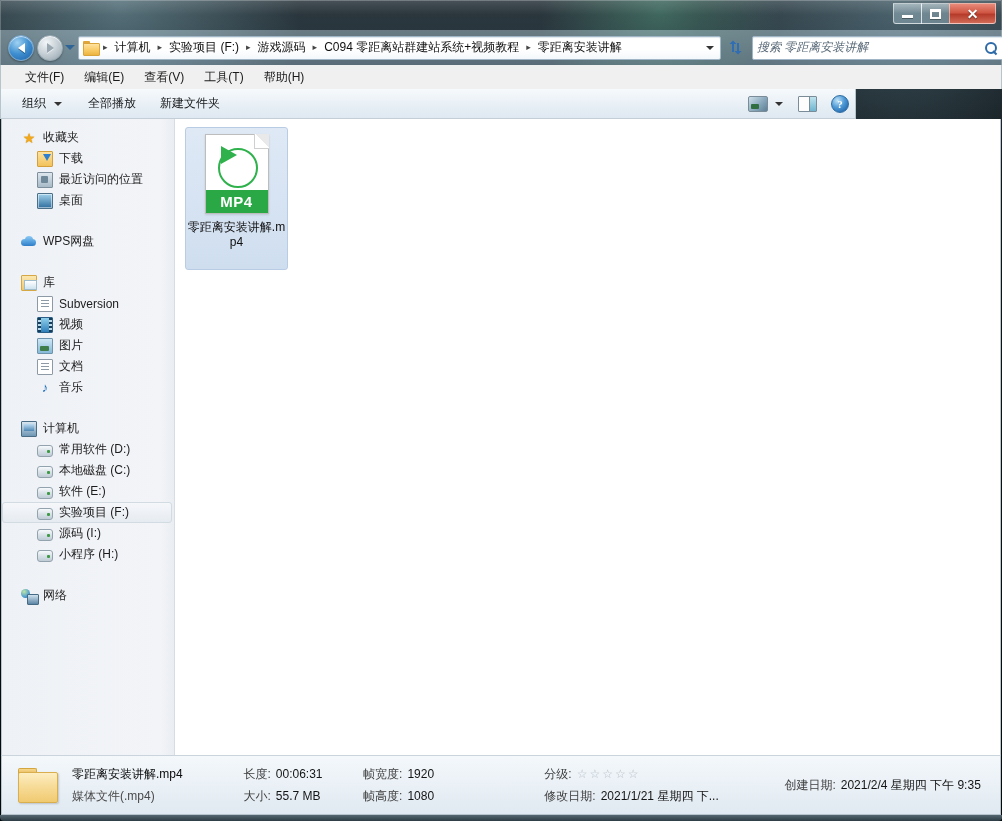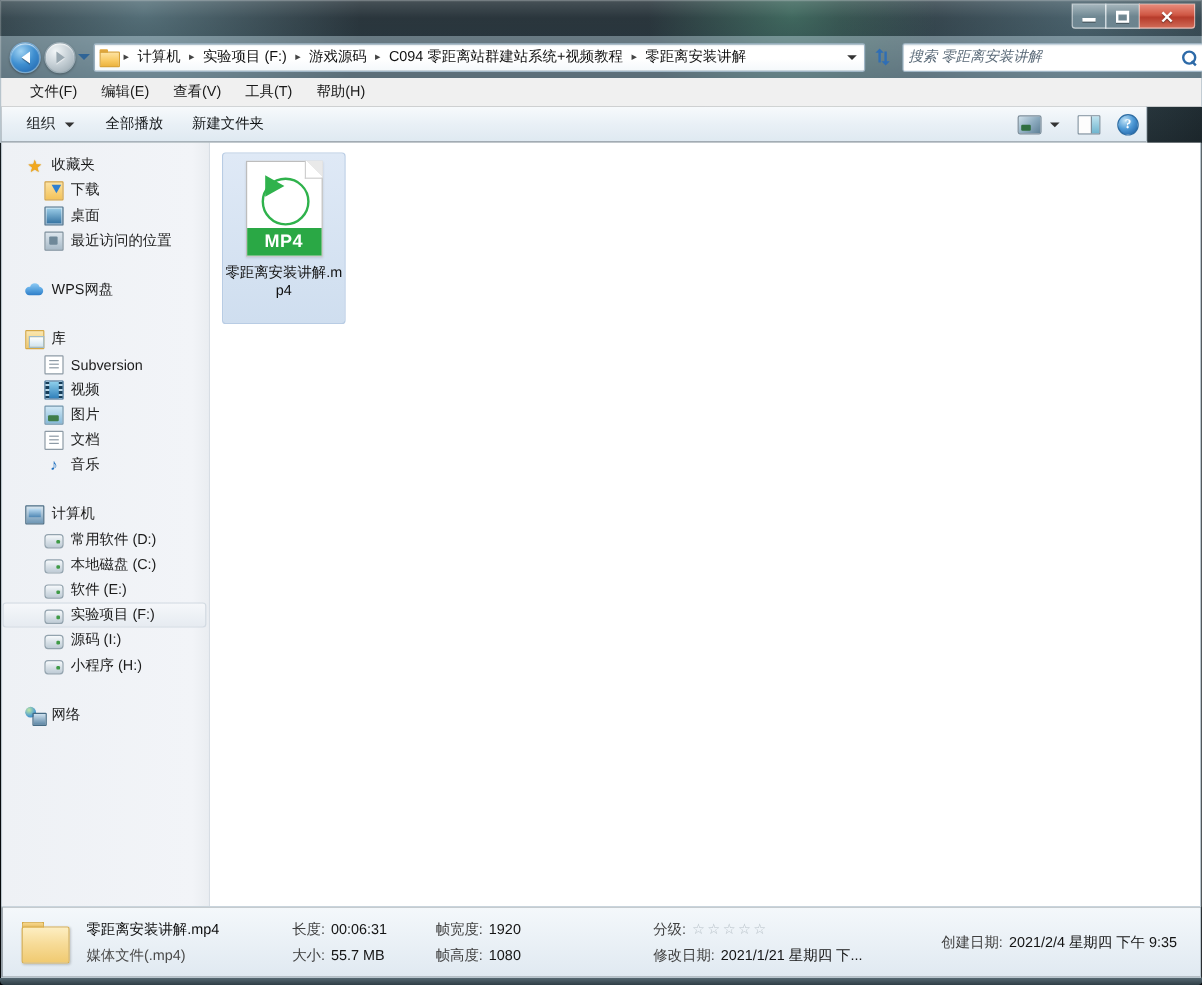--- a/index.html
+++ b/index.html
@@ -185,29 +185,29 @@
     content: ""; position: absolute; left: 10px; top: 10px;
     width: 5px; height: 2px; background: #2d6aa8;
     transform: rotate(45deg); transform-origin: left center;
   }
 
   
   #menu-bar {
     position: absolute; left: 0; top: 65px; width: 1002px; height: 24px;
     background: #f0f0f0;
     border-left: 1px solid #b7c4cc; border-right: 1px solid #b7c4cc;
-    display: flex; padding-left: 14px;
+    display: flex; align-items: center; padding-left: 14px;
   }
   .menu-item {
     font-size: 12px; color: #1a1a1a; padding: 3px 10px; white-space: nowrap;
   }
 
   
   #command-bar {
-    position: absolute; left: 0; top: 89px; width: 956px; height: 30px;
+    position: absolute; left: 0; top: 89px; width: 856px; height: 30px;
     background: linear-gradient(180deg, #f7fafc 0%, #e9f0f6 50%, #dfe9f1 100%);
     border-left: 1px solid #b7c4cc; border-right: 1px solid #b7c4cc;
     border-bottom: 1px solid #c3ced6;
     display: flex; align-items: center; padding: 0 6px 0 14px;
   }
   .cmd-item {
     font-size: 12px; color: #15181a; padding: 4px 7px;
     display: flex; align-items: center; gap: 5px; white-space: nowrap;
   }
   .cmd-caret {
@@ -607,26 +607,26 @@
       <div class="nav-group">
         <div class="nav-row">
           <span class="ico ico-star">★</span>
           <span class="nav-label">收藏夹</span>
         </div>
         <div class="nav-row child">
           <span class="ico ico-download"></span>
           <span class="nav-label">下载</span>
         </div>
         <div class="nav-row child">
+          <span class="ico ico-recent"></span>
+          <span class="nav-label">最近访问的位置</span>
+        </div>
+        <div class="nav-row child">
           <span class="ico ico-desktop"></span>
           <span class="nav-label">桌面</span>
-        </div>
-        <div class="nav-row child">
-          <span class="ico ico-recent"></span>
-          <span class="nav-label">最近访问的位置</span>
         </div>
       </div>
 
       <div class="nav-spacer"></div>
 
       <div class="nav-group">
         <div class="nav-row">
           <span class="ico ico-cloud"></span>
           <span class="nav-label">WPS网盘</span>
         </div>

